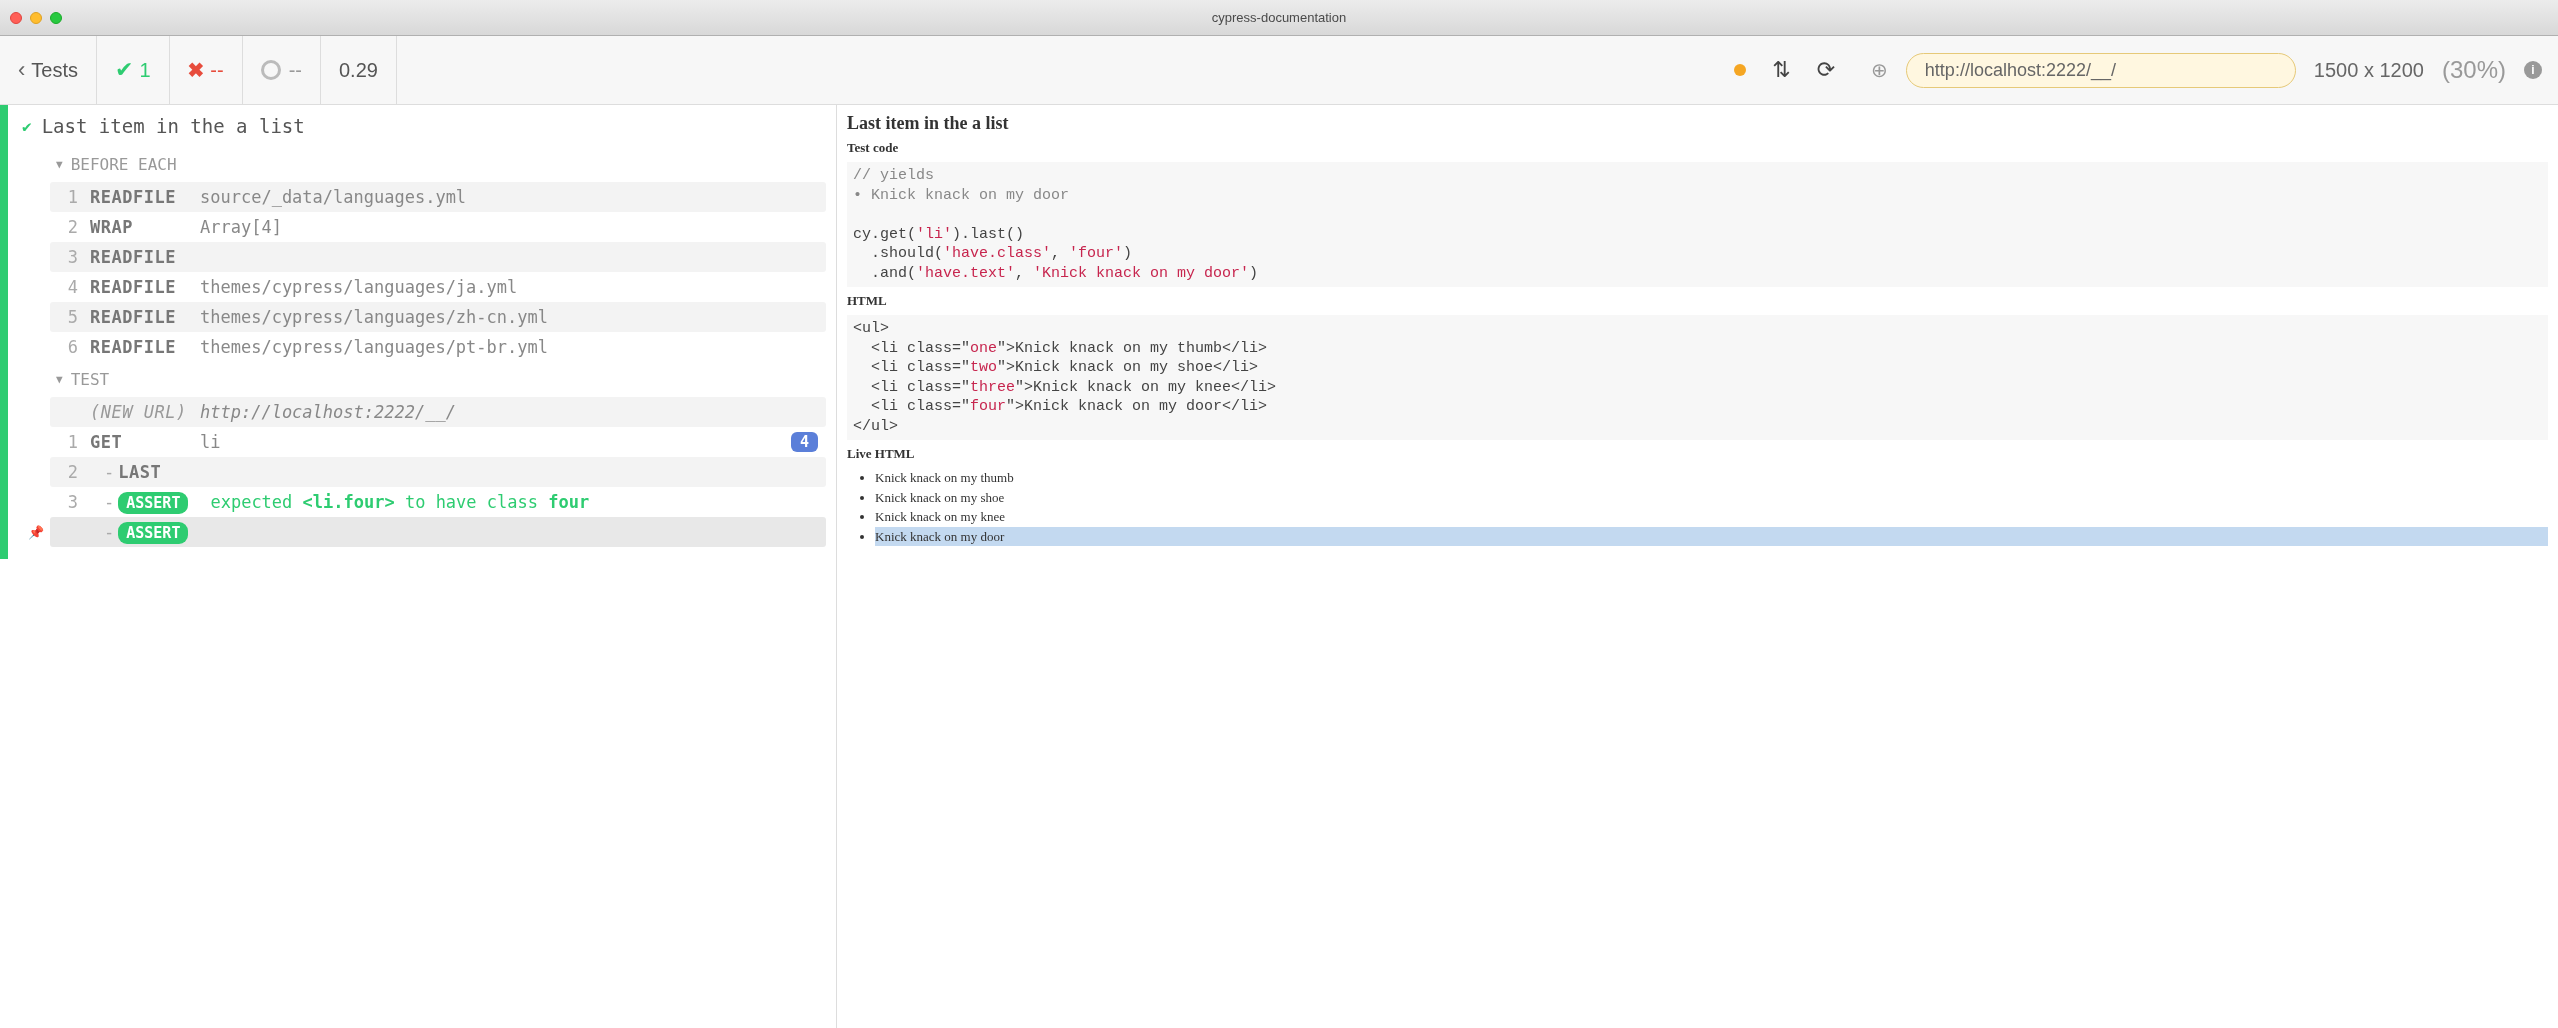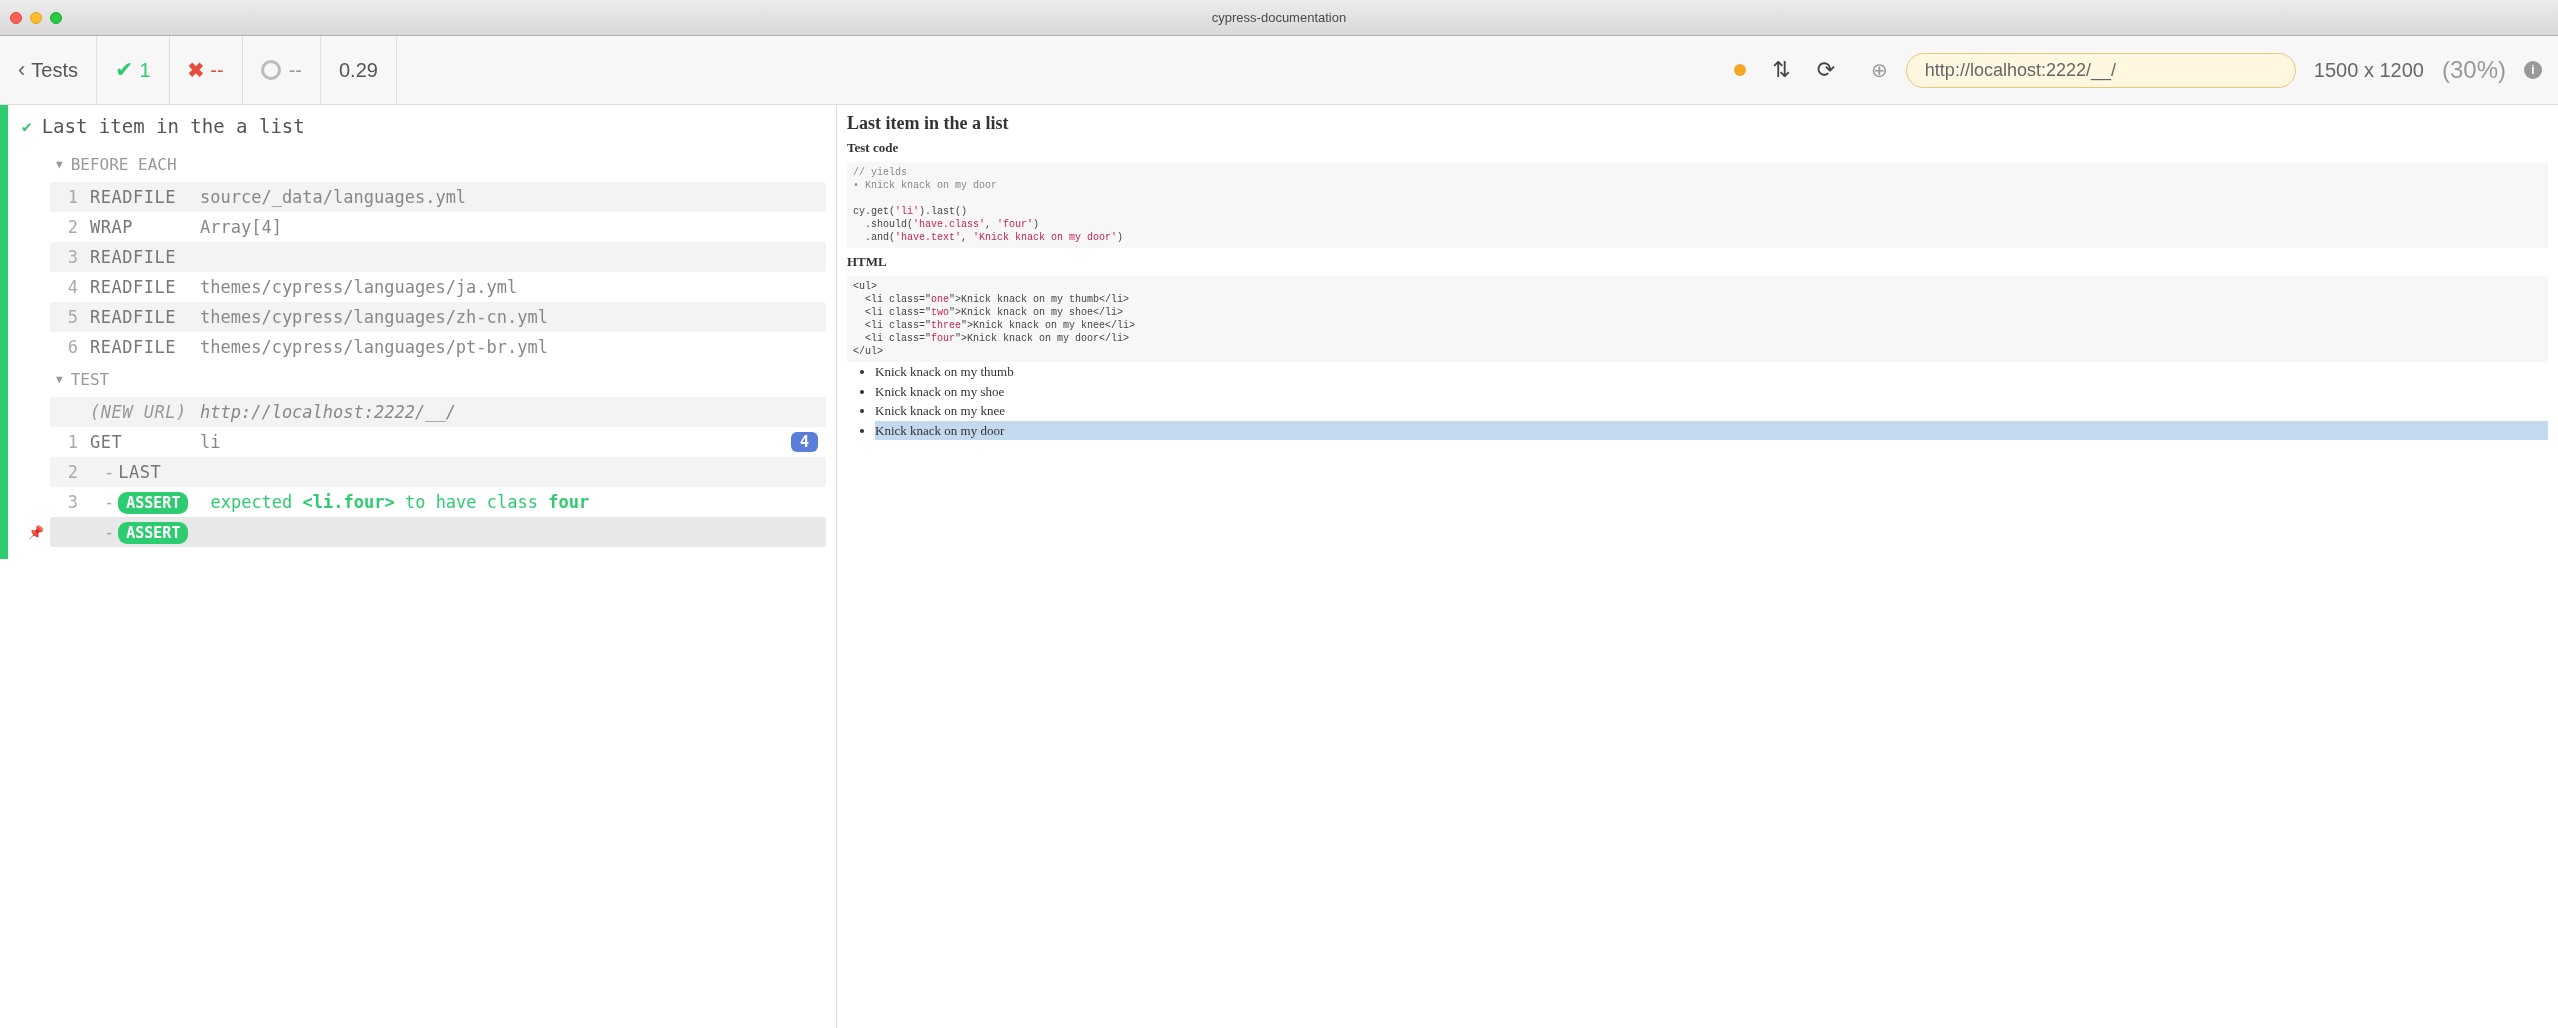--- a/index.html
+++ b/index.html
@@ -48,37 +48,37 @@
 
 .test-title { display: flex; align-items: center; padding: 10px 14px; border-left: 8px solid #2ecc71; }
 .test-title .chk { color: #2ecc71; margin-right: 10px; font-size: 16px; }
 .test-title .txt { font-size: 19px; color: #555; }
 .test-body { border-left: 8px solid #2ecc71; padding-left: 42px; padding-right: 10px; padding-bottom: 12px; }
 .section-header { color: #999; font-size: 16px; padding: 8px 0 8px 6px; display: flex; align-items: center; }
 .caret { font-size: 11px; margin-right: 8px; color: #999; }
 .cmd-row { display: flex; align-items: center; padding: 5px 8px; font-size: 17px; border-radius: 3px; position: relative; }
 .cmd-row.even { background: #f3f3f3; }
 .cmd-num { width: 20px; text-align: right; color: #aaa; margin-right: 12px; }
-.cmd-name { width: 110px; font-weight: 400; color: #777; letter-spacing: 0.5px; }
+.cmd-name { width: 110px; font-weight: 700; color: #777; letter-spacing: 0.5px; }
 .cmd-name.ital { font-style: italic; font-weight: 400; color: #999; }
 .cmd-msg { color: #888; flex: 1; }
 .cmd-msg.ital { font-style: italic; }
 .child-dash { color: #aaa; margin-right: 4px; }
 .badge-cnt { background: #5b7fd9; color: #fff; border-radius: 6px; padding: 1px 9px; font-size: 15px; font-weight: 600; }
 .assert-pill { background: #2ecc71; color: #fff; border-radius: 9px; padding: 2px 8px; font-weight: 600; font-size: 15px; }
 .cmd-row.assert-row .cmd-msg { color: #2ecc71; }
 .cmd-row.assert-row strong { color: #2ecc71; }
 .cmd-row.pinned { background: #e8e8e8; }
 .pin-icon { color: #888; position: absolute; left: -22px; font-size: 13px; }
 .indent { margin-left: 14px; }
 
 
 .aut h2 { font-size: 18px; font-weight: bold; margin-bottom: 6px; }
 .aut h3 { font-size: 13px; font-weight: bold; margin: 6px 0; }
-.code-block { background: #f7f7f7; padding: 4px 6px; font-family: "Courier New", monospace; font-size: 10px; line-height: 1.3; color: #444; white-space: pre; overflow-x: auto; }
+.code-block { background: #f7f7f7; padding: 4px 6px; font-family: "Courier New", monospace; font-size: 15px; line-height: 1.3; color: #444; white-space: pre; overflow-x: auto; }
 .code-comment { color: #888; }
 .code-str { color: #c7254e; }
 .code-class { color: #c7254e; }
 .aut ul { list-style: disc; padding-left: 28px; font-size: 13px; }
 .aut ul li { line-height: 1.5; }
 .aut ul li.hl { background: #c3d9f0; }
 </style>
 </head>
 <body>
 
@@ -214,20 +214,21 @@
 <span>  .and(</span><span class="code-str">'have.text'</span><span>, </span><span class="code-str">'Knick knack on my door'</span><span>)</span></div>
 
     <h3>HTML</h3>
     <div class="code-block"><span>&lt;ul&gt;</span>
 <span>  &lt;li class="</span><span class="code-class">one</span><span>"&gt;Knick knack on my thumb&lt;/li&gt;</span>
 <span>  &lt;li class="</span><span class="code-class">two</span><span>"&gt;Knick knack on my shoe&lt;/li&gt;</span>
 <span>  &lt;li class="</span><span class="code-class">three</span><span>"&gt;Knick knack on my knee&lt;/li&gt;</span>
 <span>  &lt;li class="</span><span class="code-class">four</span><span>"&gt;Knick knack on my door&lt;/li&gt;</span>
 <span>&lt;/ul&gt;</span></div>
 
+    <h3>Live HTML</h3>
     <ul>
       <li>Knick knack on my thumb</li>
       <li>Knick knack on my shoe</li>
       <li>Knick knack on my knee</li>
       <li class="hl">Knick knack on my door</li>
     </ul>
   </div>
 </div>
 
 </body></html>

